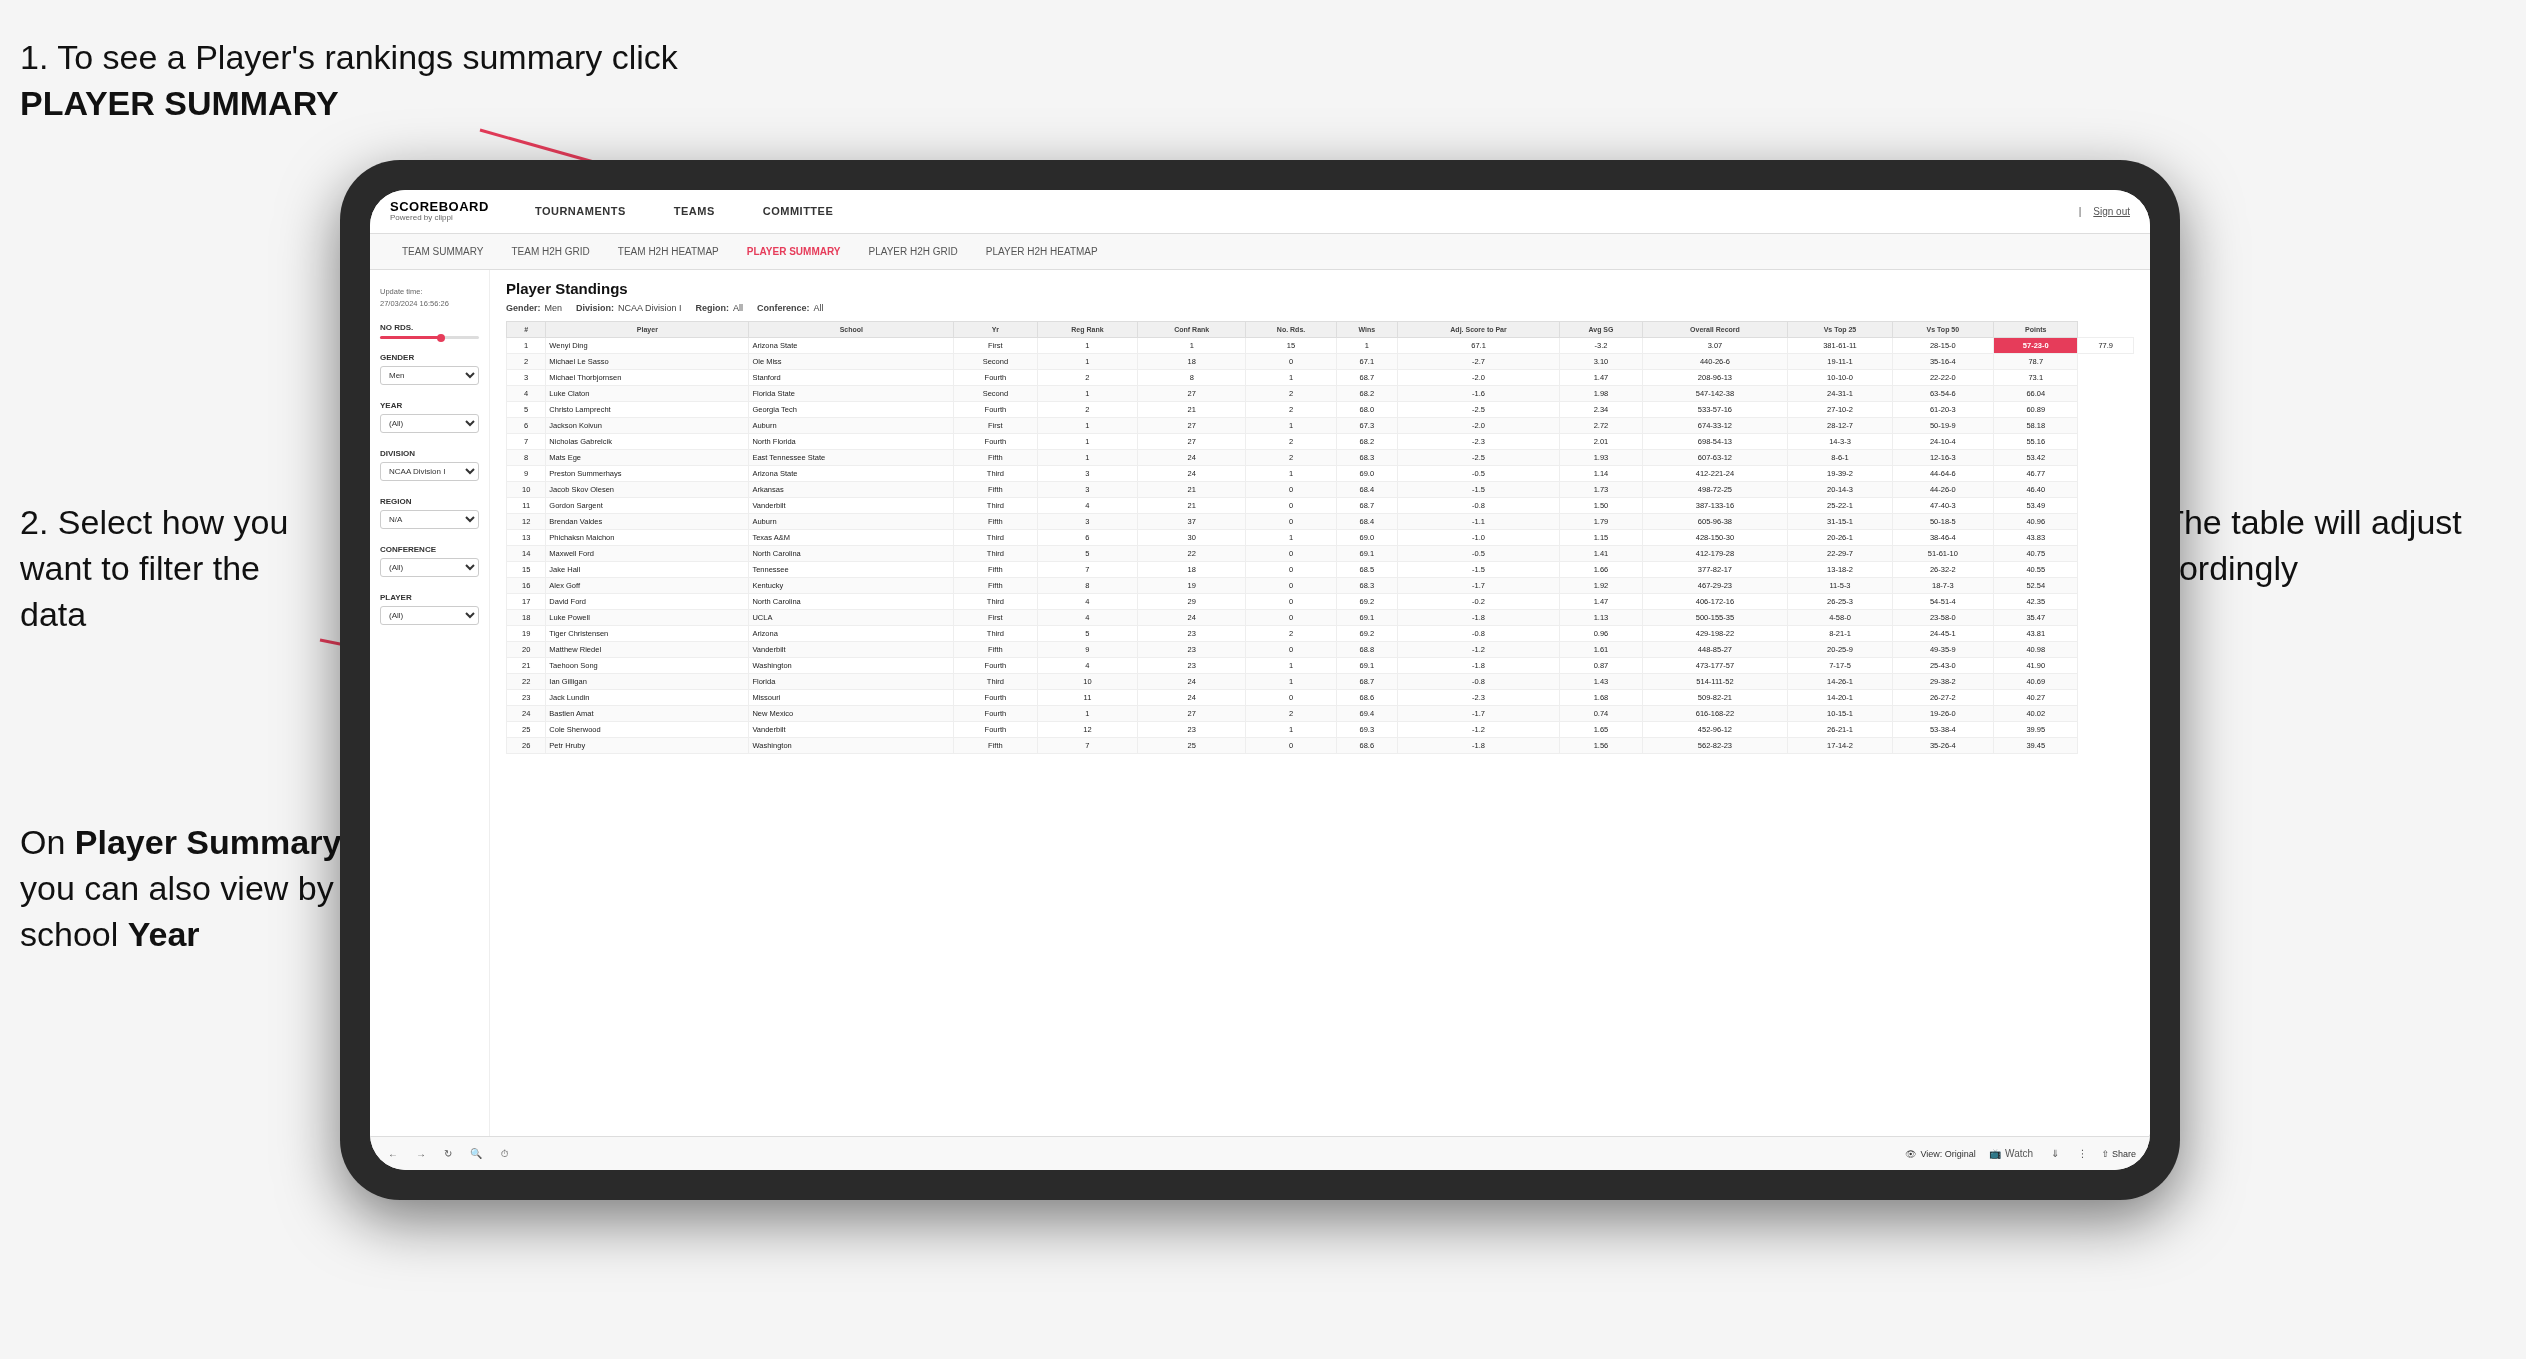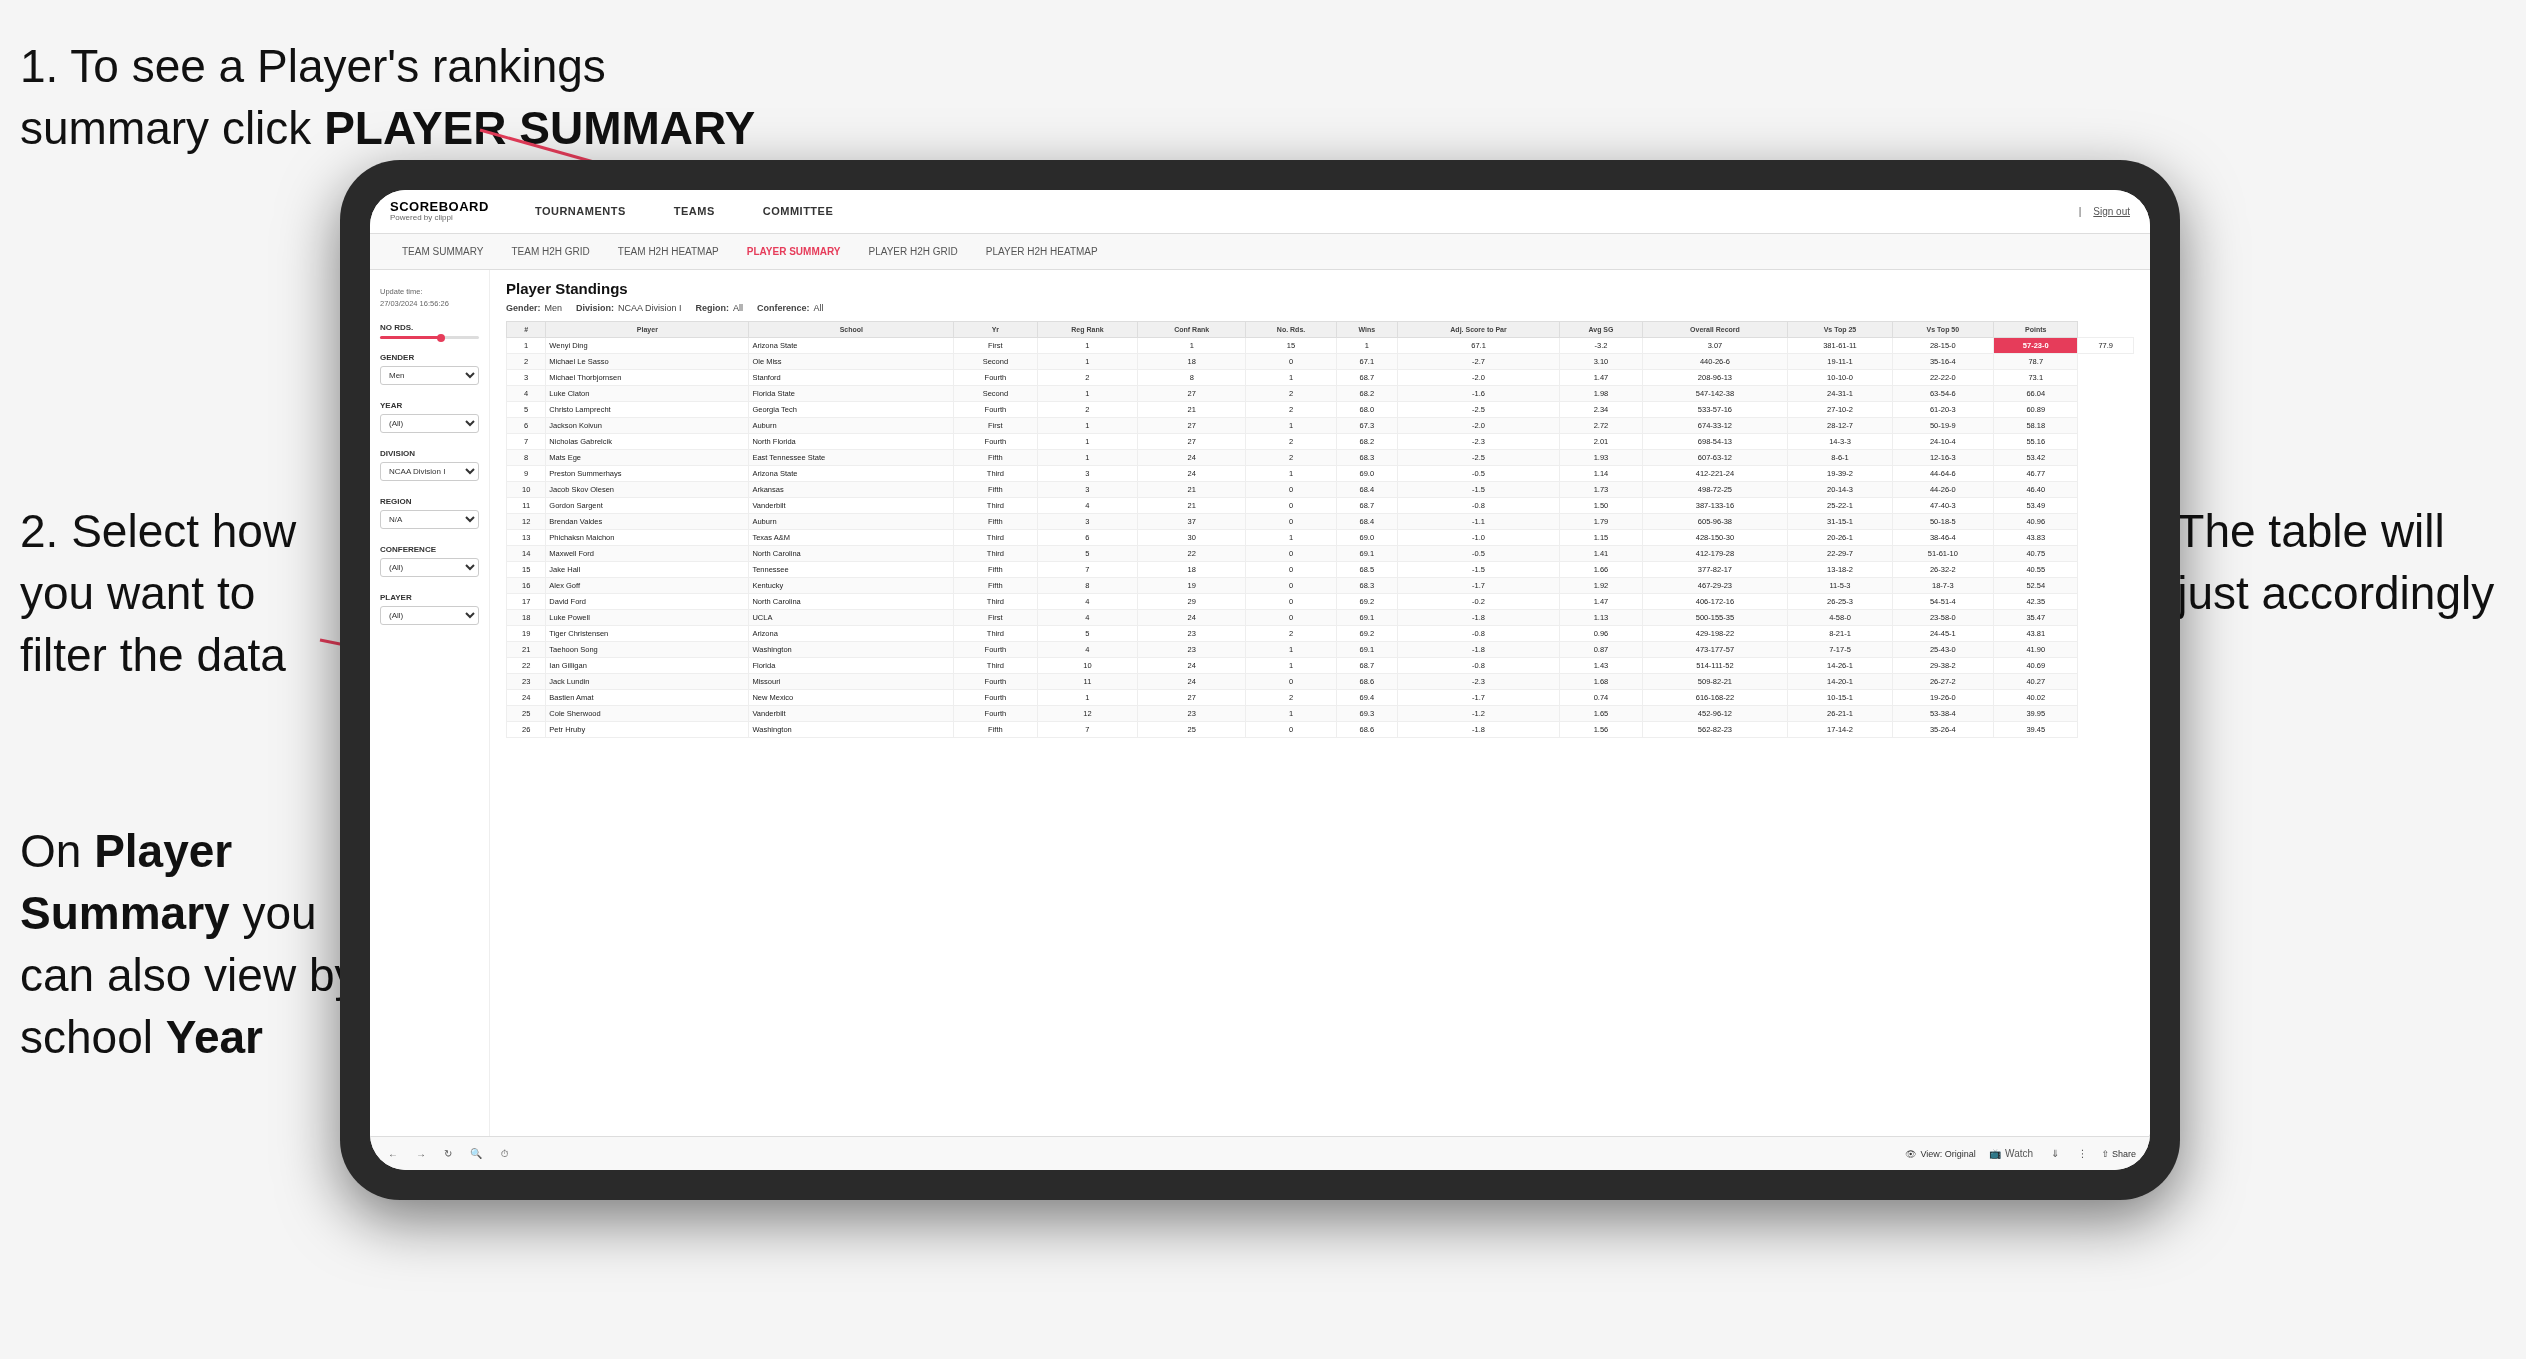--- a/index.html
+++ b/index.html
@@ -8,21 +8,21 @@
       font-family: -apple-system, BlinkMacSystemFont, 'Segoe UI', Arial, sans-serif;
       width: 2526px;
       min-height: 1359px;
       position: relative;
       overflow: hidden;
     }
 
     
     .annotation {
       position: absolute;
-      font-size: 46px;
+      font-size: 34px;
       line-height: 1.35;
       color: #111;
       font-weight: 400;
     }
     .annotation b { font-weight: 900; }
 
     .annotation-1 { top: 35px; left: 20px; width: 760px; }
     .annotation-2 { top: 500px; left: 20px; width: 310px; }
     .annotation-3 { top: 500px; right: 20px; width: 380px; text-align: left; }
     .annotation-bottom { top: 760px; left: 20px; width: 380px; }
@@ -819,20 +819,36 @@
                   <td>2</td>
                   <td>69.2</td>
                   <td>-0.8</td>
                   <td>0.96</td>
                   <td>429-198-22</td>
                   <td>8-21-1</td>
                   <td>24-45-1</td>
                   <td>43.81</td>
                 </tr>
                 <tr>
+                  <td>20</td>
+                  <td class="player-name">Matthew Riedel</td>
+                  <td class="school-name">Vanderbilt</td>
+                  <td>Fifth</td>
+                  <td>9</td>
+                  <td>23</td>
+                  <td>0</td>
+                  <td>68.8</td>
+                  <td>-1.2</td>
+                  <td>1.61</td>
+                  <td>448-85-27</td>
+                  <td>20-25-9</td>
+                  <td>49-35-9</td>
+                  <td>40.98</td>
+                </tr>
+                <tr>
                   <td>21</td>
                   <td class="player-name">Taehoon Song</td>
                   <td class="school-name">Washington</td>
                   <td>Fourth</td>
                   <td>4</td>
                   <td>23</td>
                   <td>1</td>
                   <td>69.1</td>
                   <td>-1.8</td>
                   <td>0.87</td>

